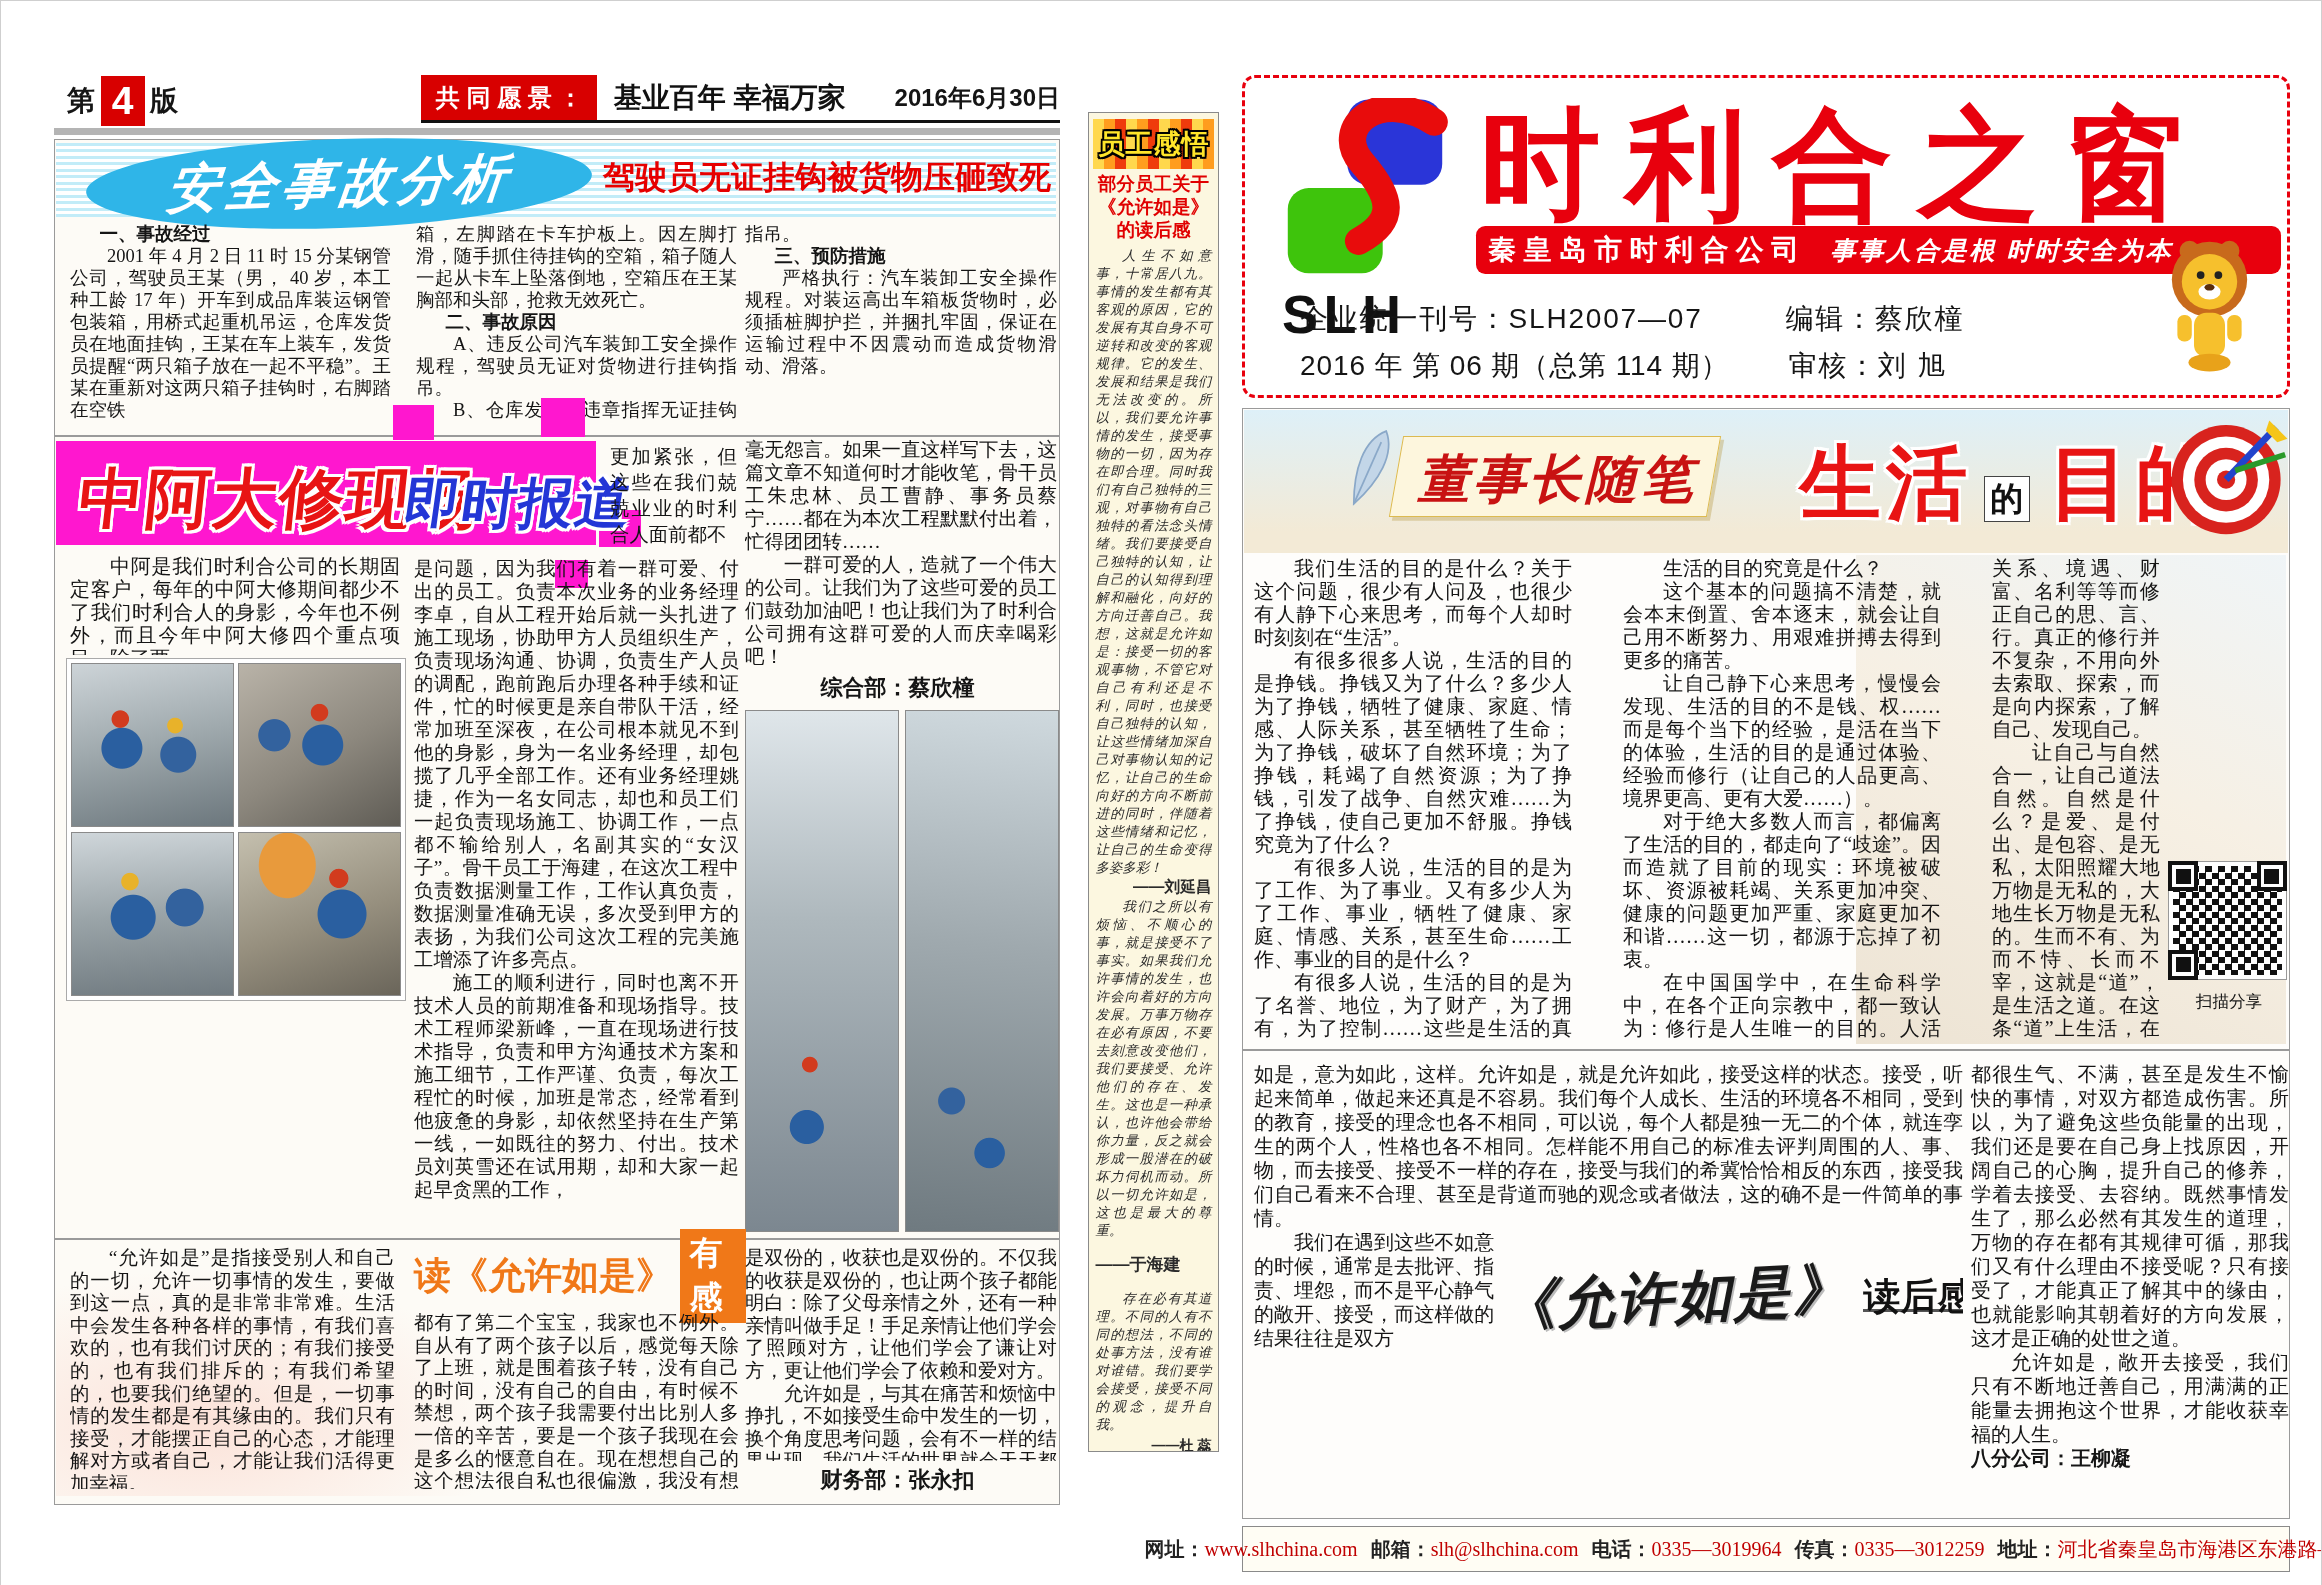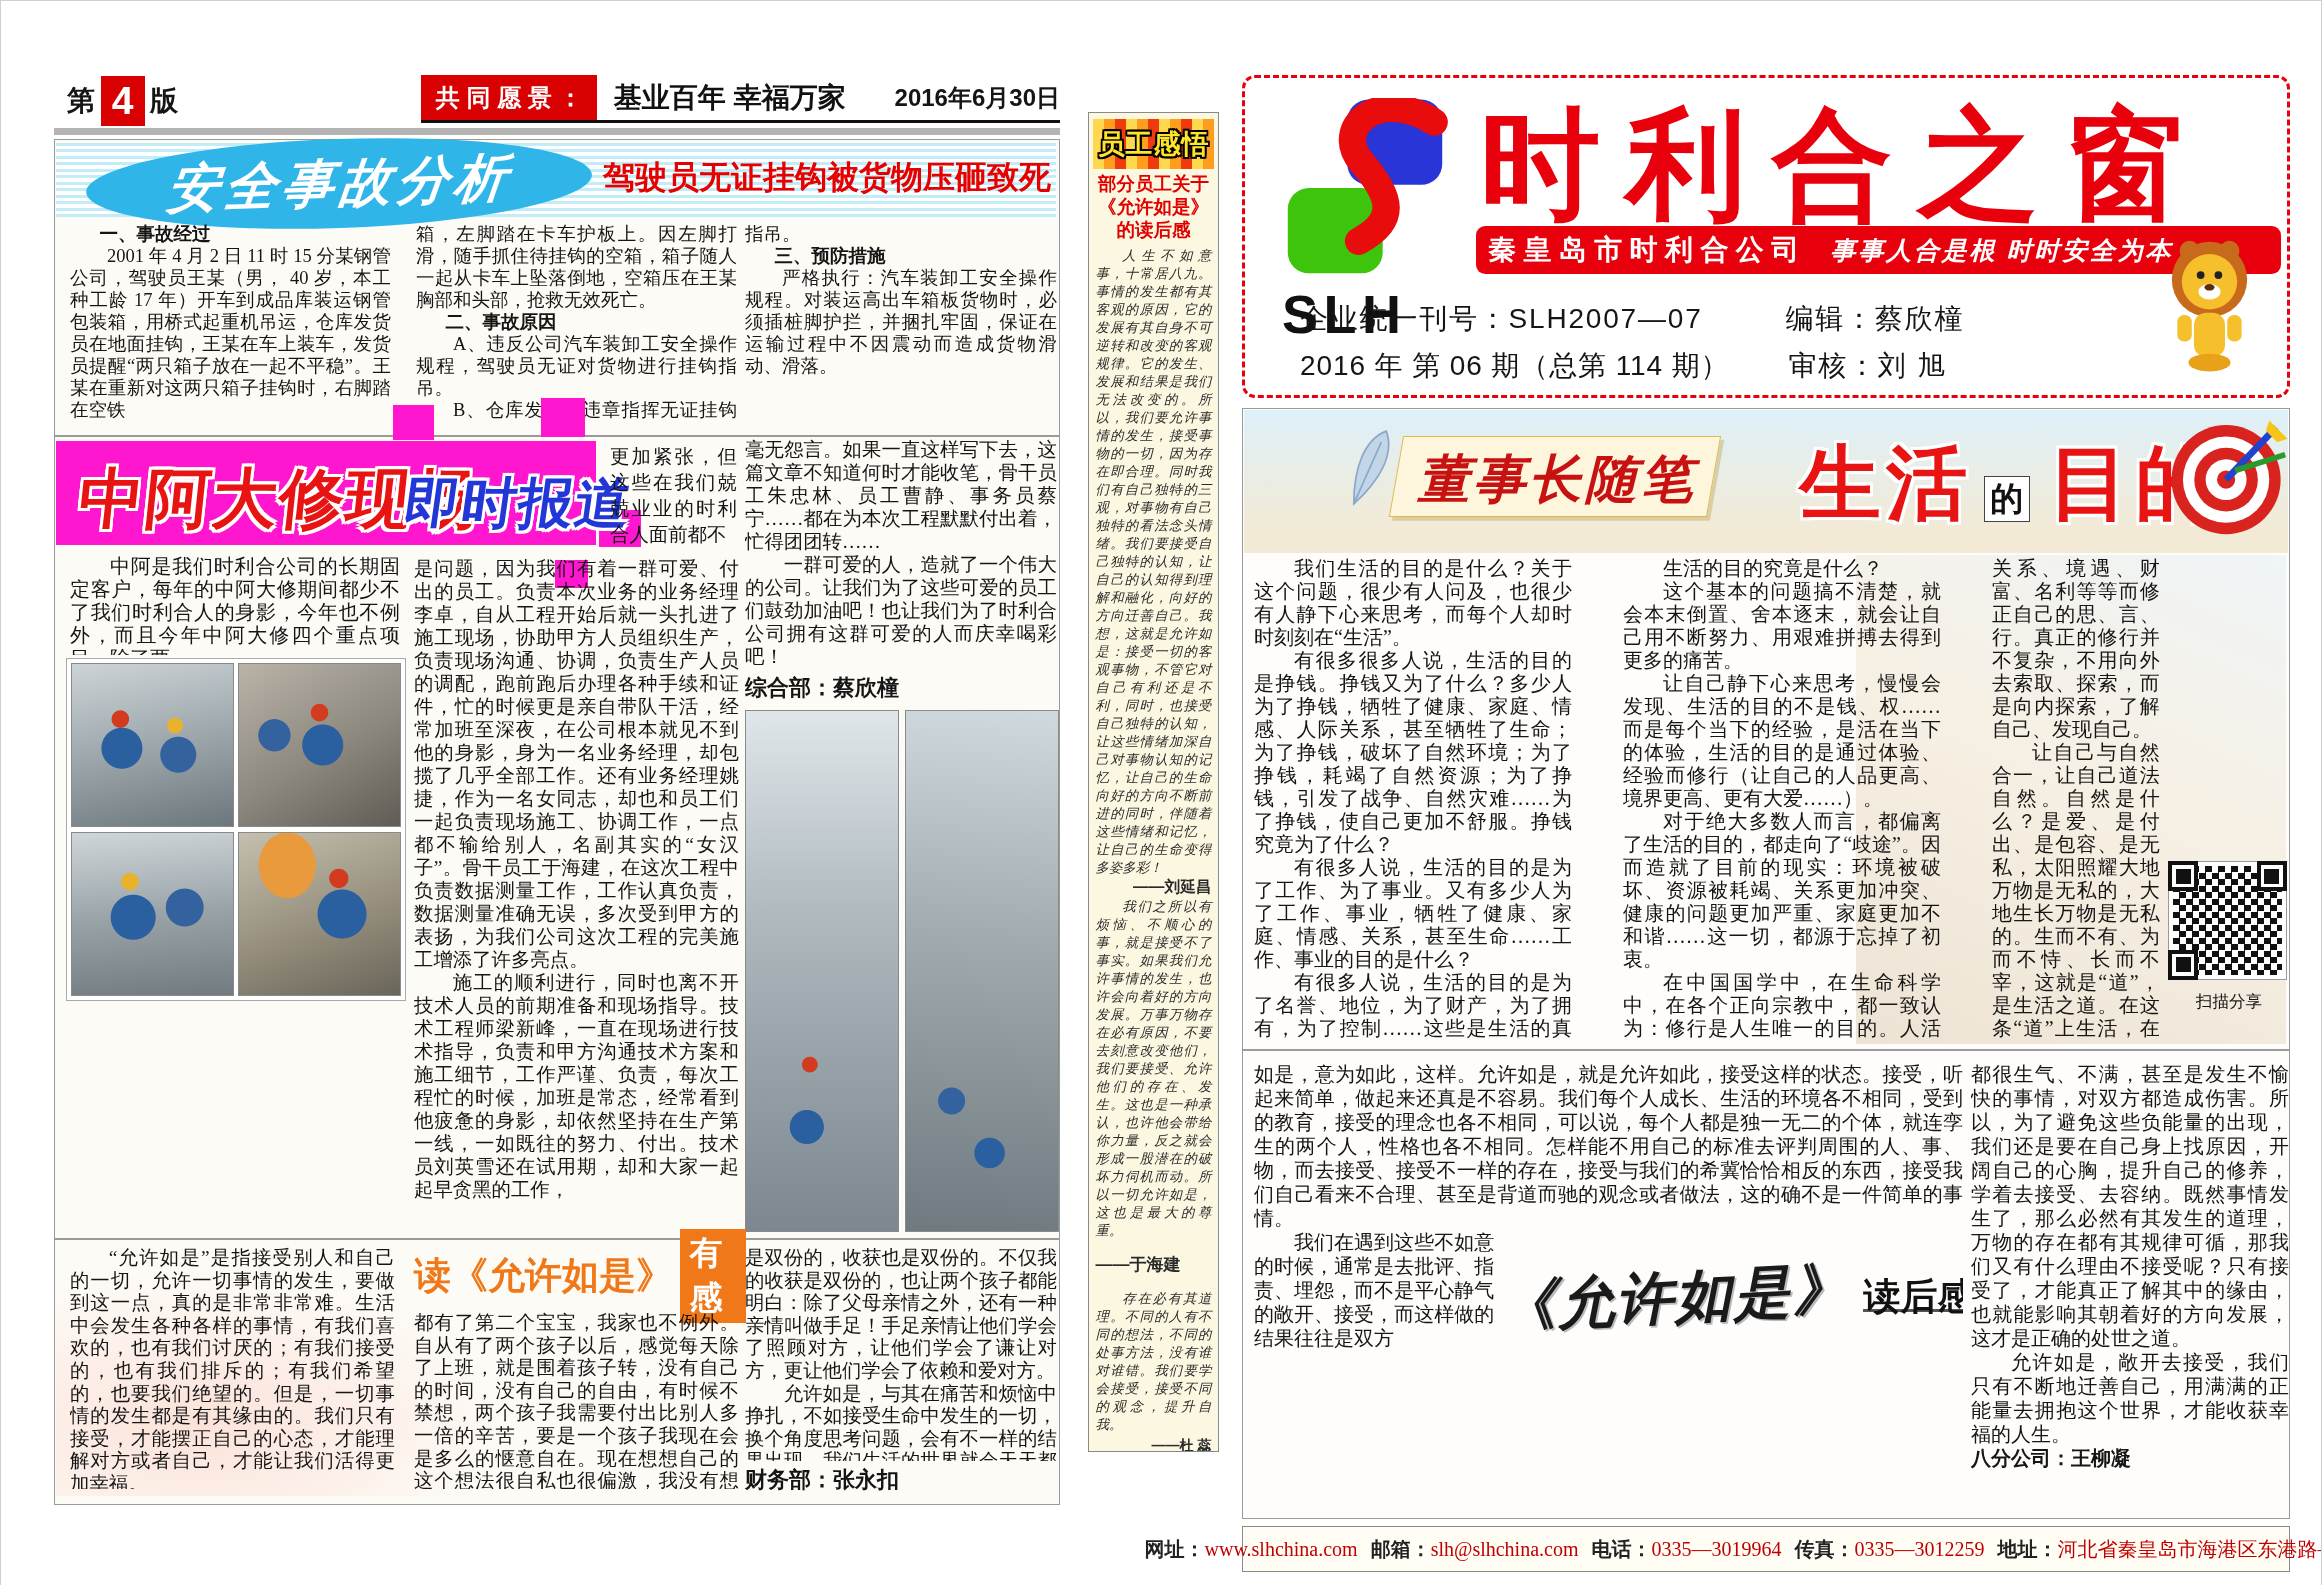--- a/index.html
+++ b/index.html
@@ -5,21 +5,21 @@
   html,body{margin:0;padding:0;background:#e8e8e8}
   #canvas{position:relative;width:2322px;height:1586px;background:#ffffff;
     font-family:"Liberation Serif","DejaVu Serif",serif;color:#151515;
     border:1.8px solid #cfcfcf;box-sizing:border-box;overflow:hidden}
   .abs{position:absolute;box-sizing:border-box}
   .sans{font-family:"Liberation Sans","DejaVu Sans",sans-serif}
   .b{font-weight:bold}
   .just p{margin:0;text-indent:2em;text-align:justify;line-height:inherit}
   .just p.ni{text-indent:0}
   .ovh{overflow:hidden}
-  .sign{text-align:left;font-weight:bold;font-family:"Liberation Sans","DejaVu Sans",sans-serif}
+  .sign{text-align:center;font-weight:bold;font-family:"Liberation Sans","DejaVu Sans",sans-serif}
   .outl-w{text-shadow:-2.8px -2.8px 0 #fff,2.8px -2.8px 0 #fff,-2.8px 2.8px 0 #fff,2.8px 2.8px 0 #fff,0 -2.8px 0 #fff,0 2.8px 0 #fff,-2.8px 0 0 #fff,2.8px 0 0 #fff}
   .outl-k{text-shadow:-1.8px -1.8px 0 #000,1.8px -1.8px 0 #000,-1.8px 1.8px 0 #000,1.8px 1.8px 0 #000,0 -1.8px 0 #000,0 1.8px 0 #000,-1.8px 0 0 #000,1.8px 0 0 #000}
   .ph{border:0.9px solid #8a8a8a;background:
       radial-gradient(circle at 30% 34%, #d23b1e 0 8.3px, transparent 9.2px),
       radial-gradient(circle at 31% 52%, #2a5fa0 0 20px, transparent 21px),
       radial-gradient(circle at 64% 38%, #e8b22a 0 7.4px, transparent 8.3px),
       radial-gradient(circle at 66% 56%, #33629e 0 17.5px, transparent 18.5px),
       linear-gradient(168deg,#cdd4d8 0%,#9fa9ad 48%,#6c777d 100%)}
   .stripes-cyan{background:repeating-linear-gradient(180deg,#c2ecf8 0 2.8px,#ffffff 2.8px 6.5px)}
   .deco-sq{background:#ff17cf}

